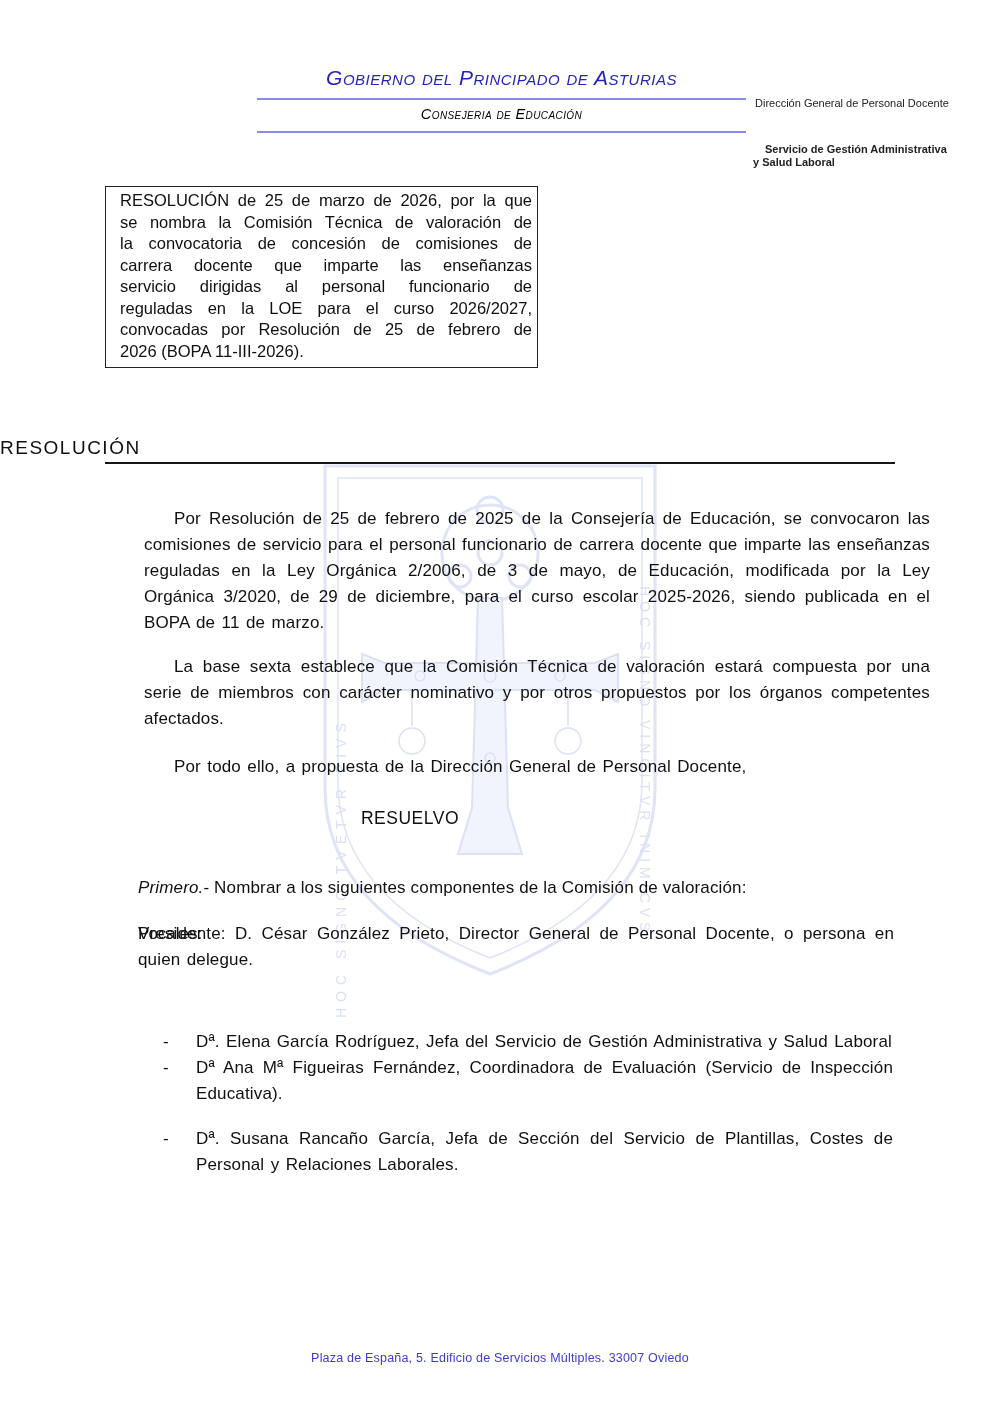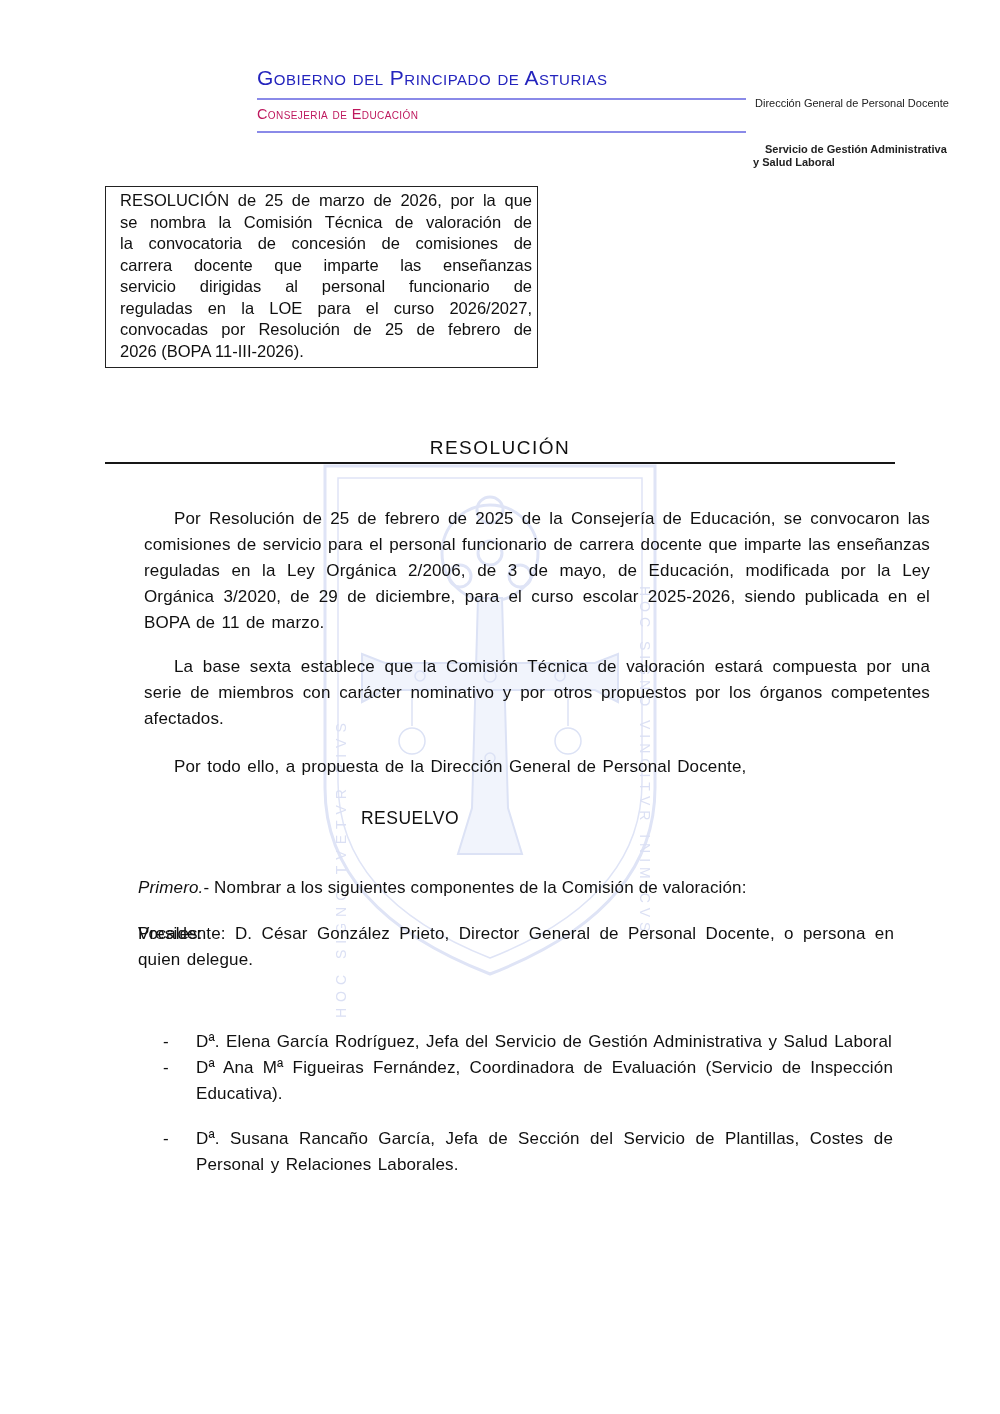--- a/index.html
+++ b/index.html
@@ -7,43 +7,43 @@
     position:relative;
     width:1000px;height:1414px;
     background:#ffffff;
     font-family:"Liberation Sans","DejaVu Sans",sans-serif;
     color:#141414;
     overflow:hidden;
   }
   
   .watermark{position:absolute;left:300px;top:458px;width:380px;height:640px;z-index:0;pointer-events:none;}
   
-  .hdr-left{position:absolute;left:257px;top:62px;width:489px;z-index:1;}
+  .hdr-left{position:absolute;left:257px;top:62px;width:489px;z-index:1;text-align:center;font-style:italic;}
   .gov-title{
     font-variant:small-caps;font-size:21px;line-height:32px;
     color:#2424bd;letter-spacing:.5px;font-weight:500;
   }
   .hdr-rule{height:2px;background:#8a8ae8;border:none;margin:4px 0 0 0;}
   .dept-title{
     font-variant:small-caps;font-size:14.5px;line-height:26px;
-    color:#be185d;letter-spacing:.4px;font-weight:500;margin-top:1px;
+    color:#000000;letter-spacing:.4px;font-weight:500;margin-top:1px;
   }
   .hdr-right{position:absolute;left:753px;top:97px;width:202px;z-index:1;font-size:11px;line-height:13px;color:#222;}
   .hdr-right .u1{white-space:nowrap;margin:0 0 0 2px;}
   .hdr-right .u2{margin:33px 0 0 0;text-indent:12px;font-weight:bold;}
   
   .sum-box{
     position:absolute;left:105px;top:186px;width:412px;z-index:1;
     border:1.5px solid #222;padding:3px 5px 5px 14px;
     font-size:16.5px;line-height:21.5px;color:#101010;
   }
   .box-line{text-align:justify;text-align-last:justify;}
   .box-line.last{text-align-last:left;}
   
-  .sec-title{position:absolute;left:0;top:437px;width:1000px;text-align:center;z-index:1;
+  .sec-title{position:absolute;left:0;top:437px;width:1000px;text-align:left;z-index:1;
     font-size:19px;letter-spacing:1.5px;color:#101010;}
   .sec-rule{position:absolute;left:105px;top:462px;width:790px;height:2px;background:#161616;z-index:1;}
   
   .para{
     position:absolute;left:108px;width:786px;z-index:1;
     font-size:17px;line-height:26px;letter-spacing:.15px;word-spacing:1.5px;
     text-align:justify;text-indent:30px;color:#101010;margin-left:36px;
   }
   .p1{top:489px;}
   .p2{top:637px;}
@@ -147,14 +147,15 @@
     <div class="vitem">
       <span class="dash">-</span>
       <span class="vtext">Dª Ana Mª Figueiras Fernández, Coordinadora de Evaluación (Servicio de Inspección Educativa).</span>
     </div>
     <div class="vitem spaced">
       <span class="dash">-</span>
       <span class="vtext">Dª. Susana Rancaño García, Jefa de Sección del Servicio de Plantillas, Costes de Personal y Relaciones Laborales.</span>
     </div>
   </div>
 
+  <div class="footer">Plaza de España, 5. Edificio de Servicios Múltiples. 33007 Oviedo</div>
 
 </div>
 
 </body></html>

